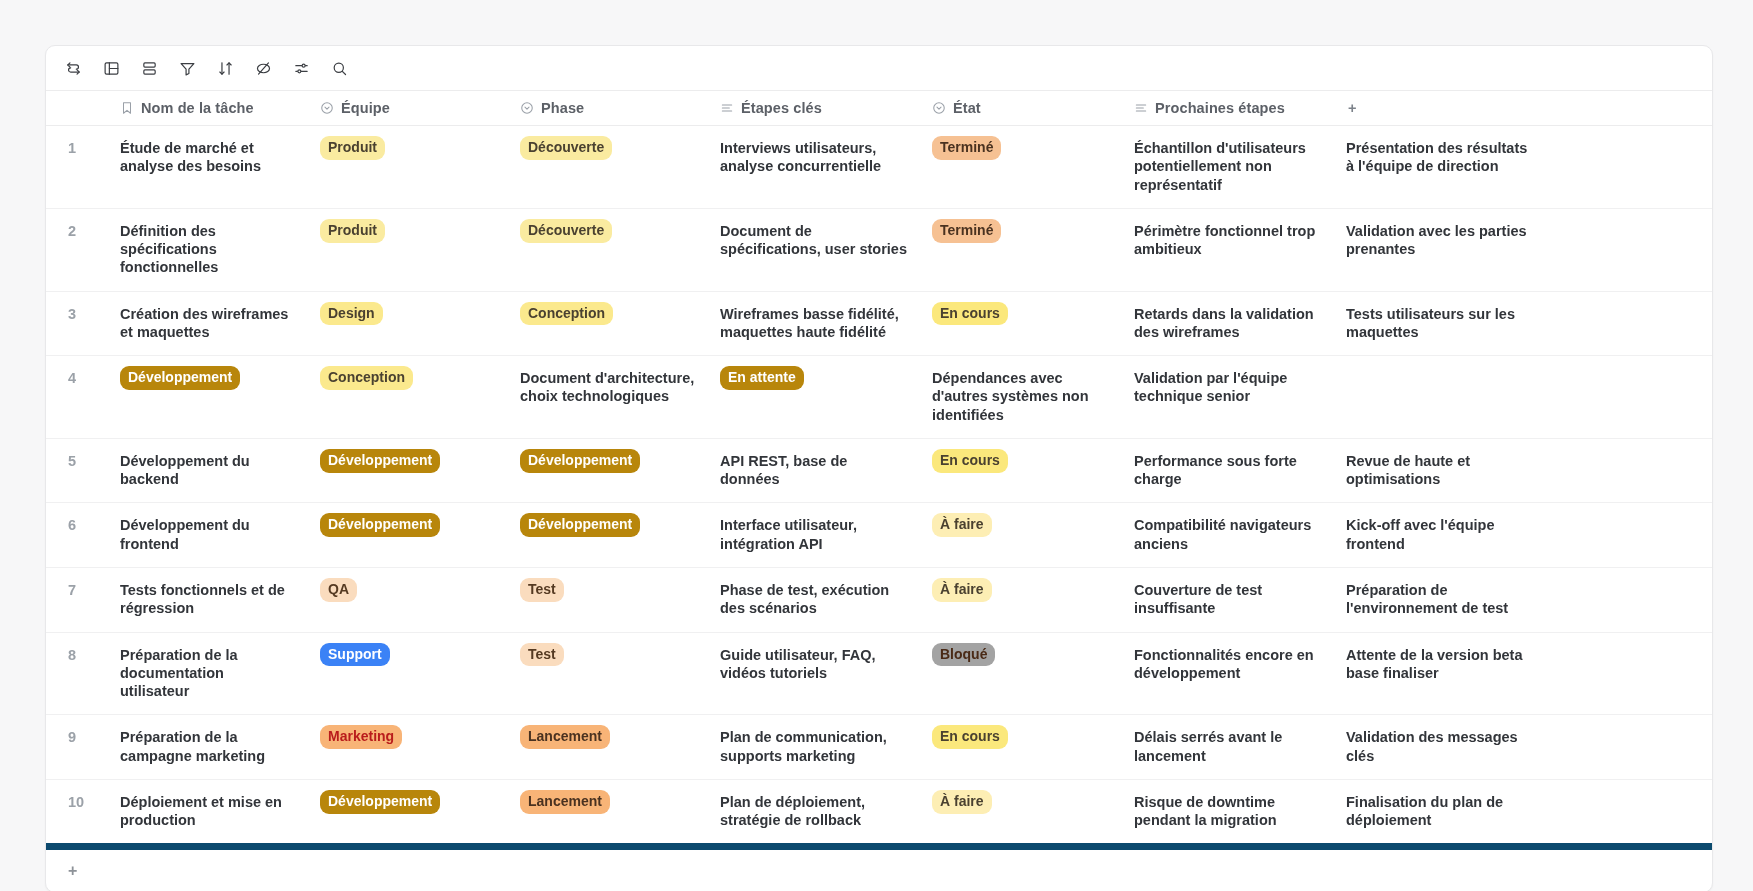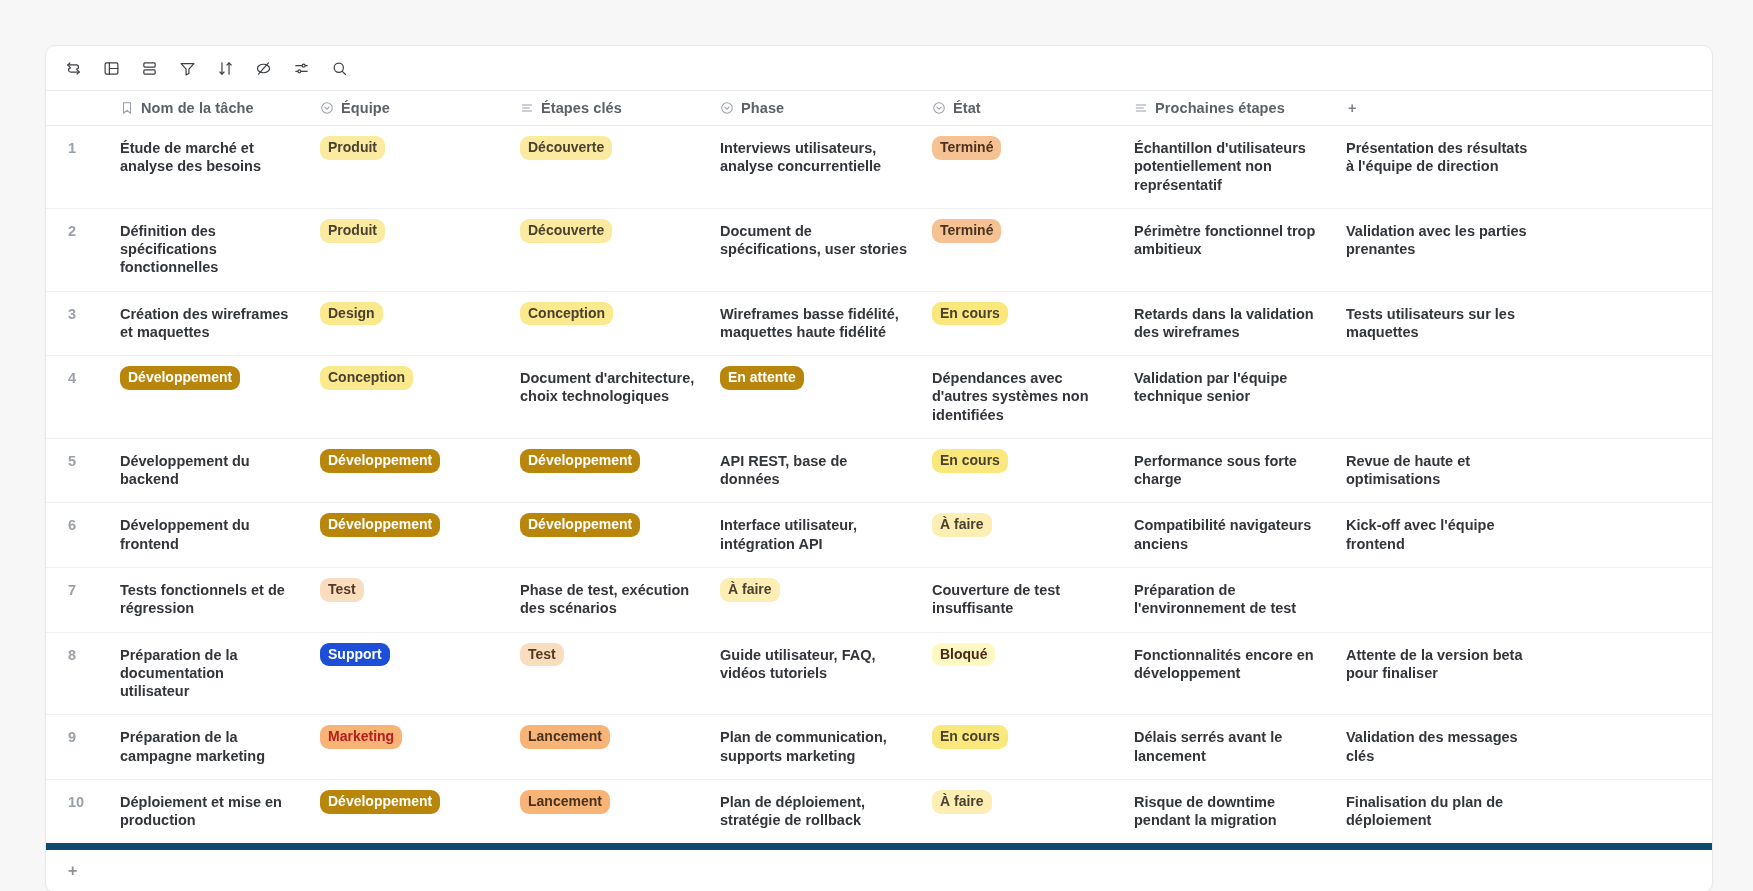--- a/index.html
+++ b/index.html
@@ -205,37 +205,37 @@
           <svg width="14" height="14" viewBox="0 0 24 24" fill="none" stroke="currentColor" stroke-width="1.8" stroke-linecap="round" stroke-linejoin="round">
               <circle cx="12" cy="12" r="9"></circle>
               <path d="M8.5 10.5l3.5 3.5 3.5-3.5"></path>
             </svg>
         </span>
         <span>Équipe</span>
       </div>
 
       <div class="hcell">
         <span class="hicon">
+          <svg width="14" height="14" viewBox="0 0 24 24" fill="none" stroke="currentColor" stroke-width="1.8" stroke-linecap="round" stroke-linejoin="round">
+              <circle cx="12" cy="12" r="9"></circle>
+              <path d="M8.5 10.5l3.5 3.5 3.5-3.5"></path>
+            </svg>
+        </span>
+        <span>Phase</span>
+      </div>
+
+      <div class="hcell">
+        <span class="hicon">
           <svg width="14" height="14" viewBox="0 0 24 24" fill="none" stroke="currentColor" stroke-width="1.8" stroke-linecap="round">
               <path d="M4 7h16"></path>
               <path d="M4 12h12"></path>
               <path d="M4 17h16"></path>
             </svg>
         </span>
         <span>Étapes clés</span>
-      </div>
-
-      <div class="hcell">
-        <span class="hicon">
-          <svg width="14" height="14" viewBox="0 0 24 24" fill="none" stroke="currentColor" stroke-width="1.8" stroke-linecap="round" stroke-linejoin="round">
-              <circle cx="12" cy="12" r="9"></circle>
-              <path d="M8.5 10.5l3.5 3.5 3.5-3.5"></path>
-            </svg>
-        </span>
-        <span>Phase</span>
       </div>
 
       <div class="hcell">
         <span class="hicon">
           <svg width="14" height="14" viewBox="0 0 24 24" fill="none" stroke="currentColor" stroke-width="1.8" stroke-linecap="round" stroke-linejoin="round">
               <circle cx="12" cy="12" r="9"></circle>
               <path d="M8.5 10.5l3.5 3.5 3.5-3.5"></path>
             </svg>
         </span>
         <span>État</span>
@@ -320,36 +320,37 @@
           <div class="cell tags"><span class="tag" style="background:#b8860b;color:#ffffff">Développement</span></div>
           <div class="cell">Interface utilisateur, intégration API</div>
           <div class="cell tags"><span class="tag" style="background:#fdeeb4;color:#4a4130">À faire</span></div>
           <div class="cell">Compatibilité navigateurs anciens</div>
           <div class="cell">Kick-off avec l'équipe frontend</div>
           <div class="cell"></div>
         </div>
         <div class="grid-row">
           <div class="cell num">7</div>
           <div class="cell">Tests fonctionnels et de régression</div>
+          <div class="cell tags"><span class="tag" style="background:#fadcbe;color:#553a22">QA</span></div>
           <div class="cell tags"><span class="tag" style="background:#fadcbe;color:#553a22">Test</span></div>
           <div class="cell">Phase de test, exécution des scénarios</div>
           <div class="cell tags"><span class="tag" style="background:#fdeeb4;color:#4a4130">À faire</span></div>
           <div class="cell">Couverture de test insuffisante</div>
           <div class="cell">Préparation de l'environnement de test</div>
           <div class="cell"></div>
         </div>
         <div class="grid-row">
           <div class="cell num">8</div>
           <div class="cell">Préparation de la documentation utilisateur</div>
-          <div class="cell tags"><span class="tag" style="background:#1d4ed8;color:#ffffff">Support</span></div>
+          <div class="cell tags"><span class="tag" style="background:#3b82f6;color:#ffffff">Support</span></div>
           <div class="cell tags"><span class="tag" style="background:#fadcbe;color:#553a22">Test</span></div>
           <div class="cell">Guide utilisateur, FAQ, vidéos tutoriels</div>
-          <div class="cell tags"><span class="tag" style="background:#fef9c3;color:#4a2a16">Bloqué</span></div>
+          <div class="cell tags"><span class="tag" style="background:#a3a3a3;color:#4a2a16">Bloqué</span></div>
           <div class="cell">Fonctionnalités encore en développement</div>
-          <div class="cell">Attente de la version beta pour finaliser</div>
+          <div class="cell">Attente de la version beta base finaliser</div>
           <div class="cell"></div>
         </div>
         <div class="grid-row">
           <div class="cell num">9</div>
           <div class="cell">Préparation de la campagne marketing</div>
           <div class="cell tags"><span class="tag" style="background:#f8b477;color:#b91c1c">Marketing</span></div>
           <div class="cell tags"><span class="tag" style="background:#f8b477;color:#4a3220">Lancement</span></div>
           <div class="cell">Plan de communication, supports marketing</div>
           <div class="cell tags"><span class="tag" style="background:#fbe87c;color:#4a4130">En cours</span></div>
           <div class="cell">Délais serrés avant le lancement</div>

